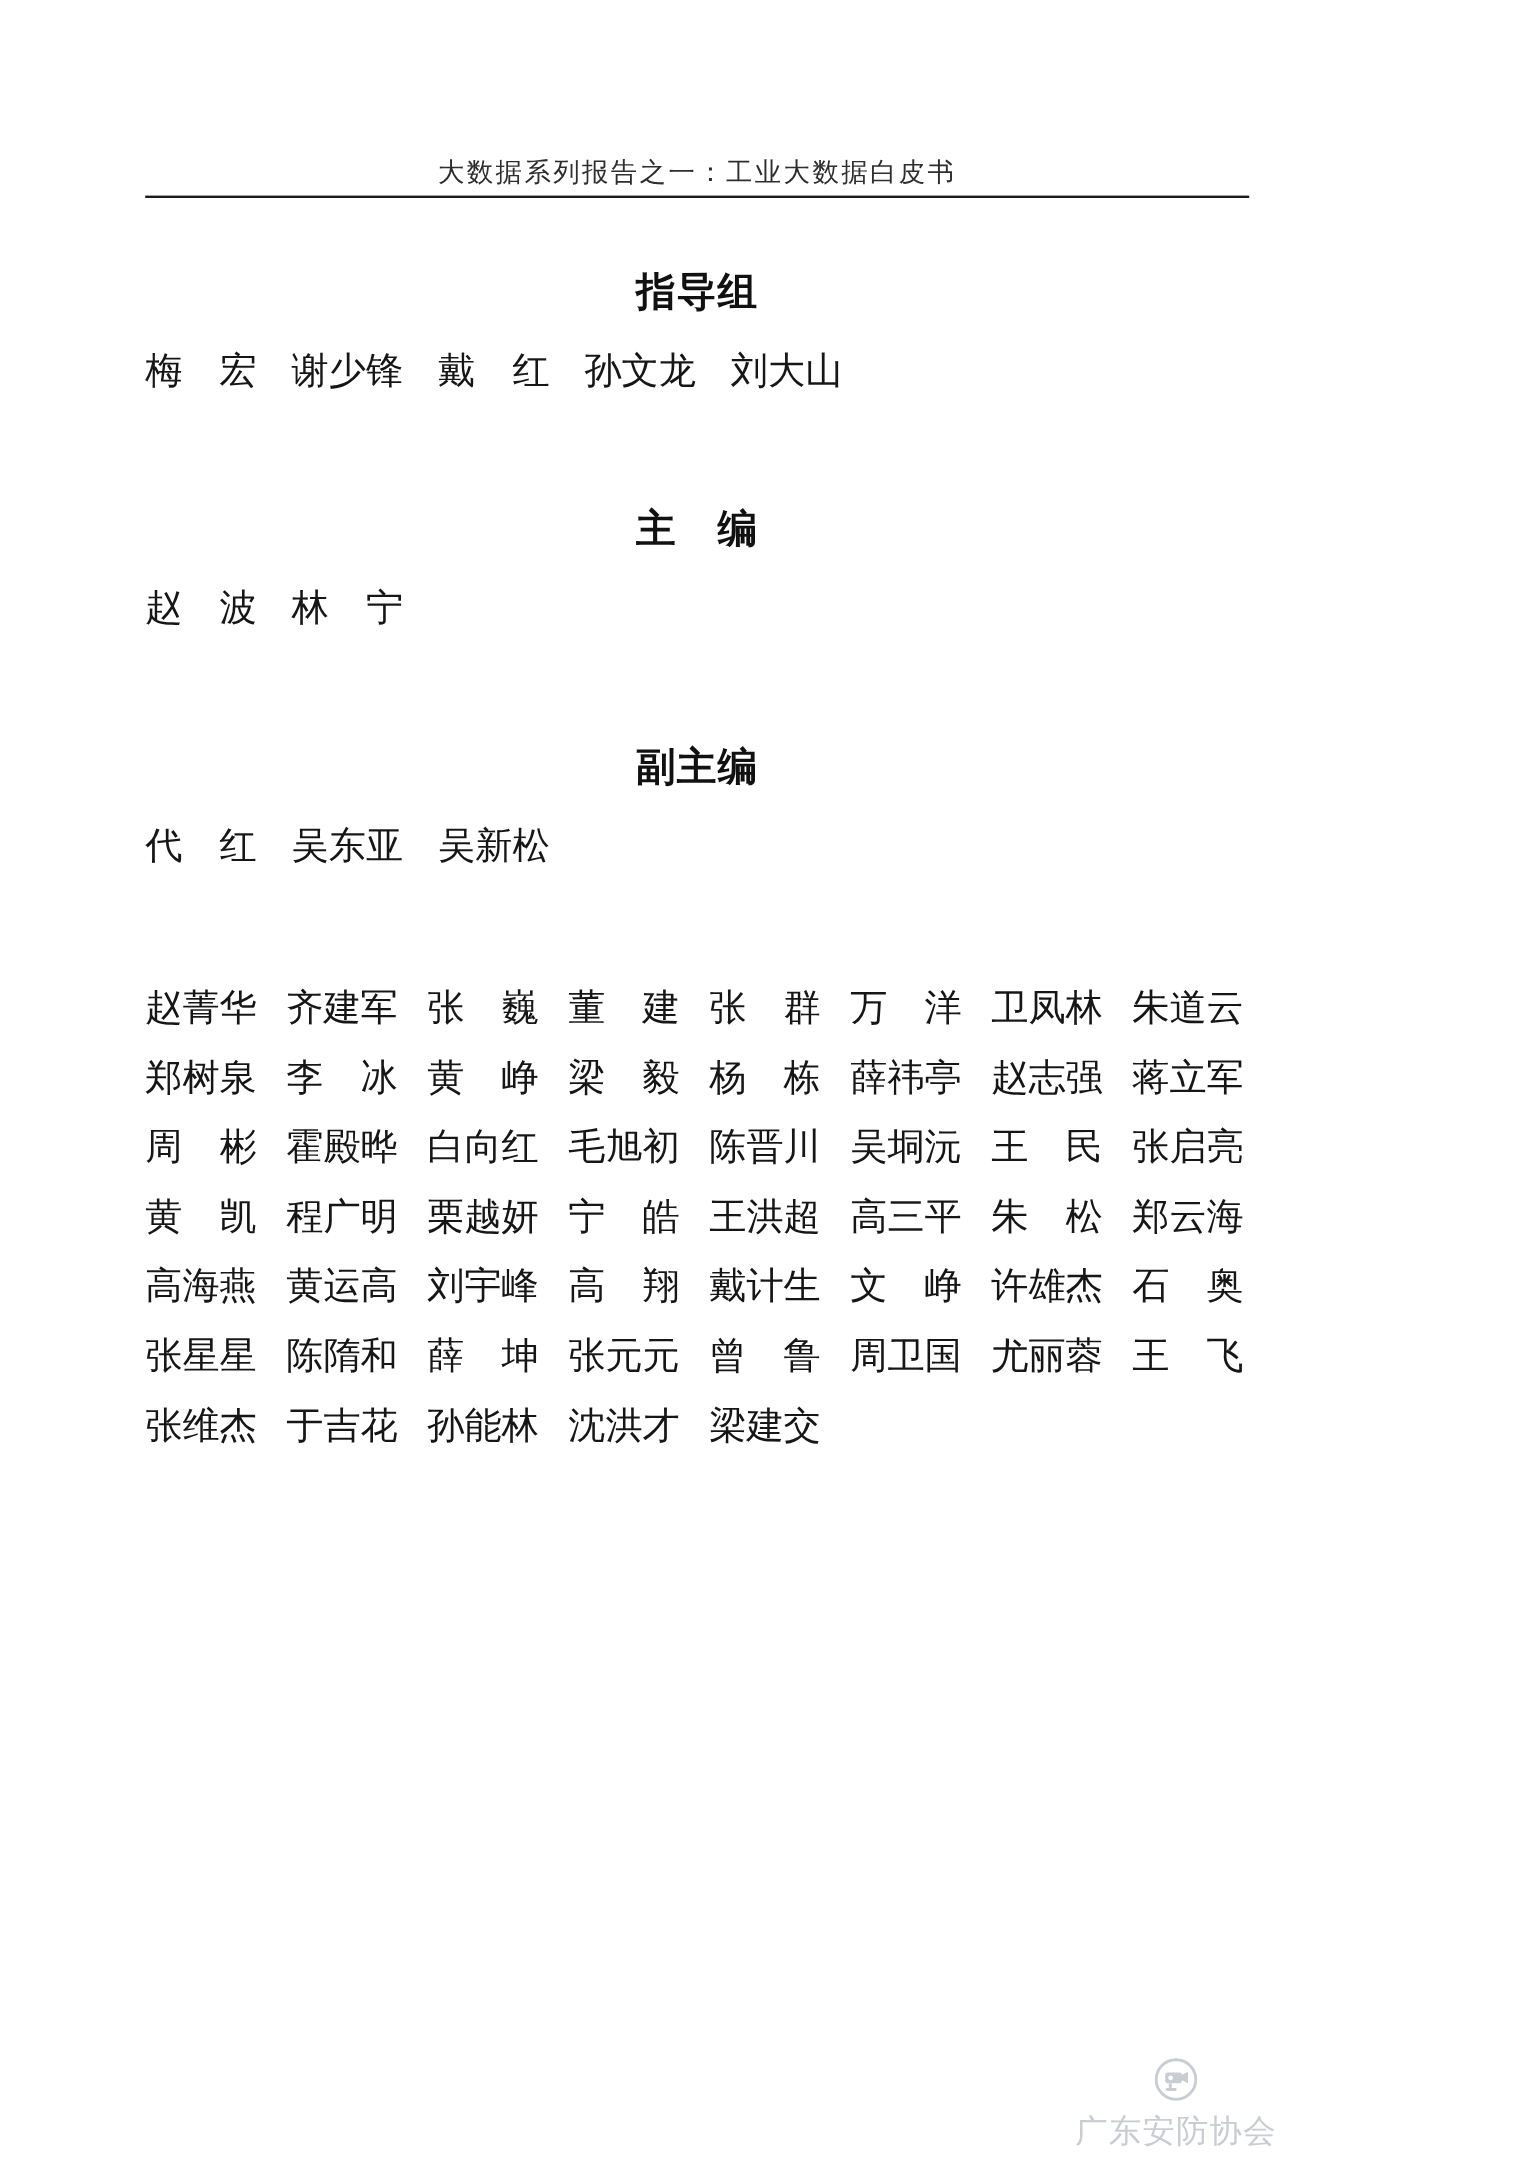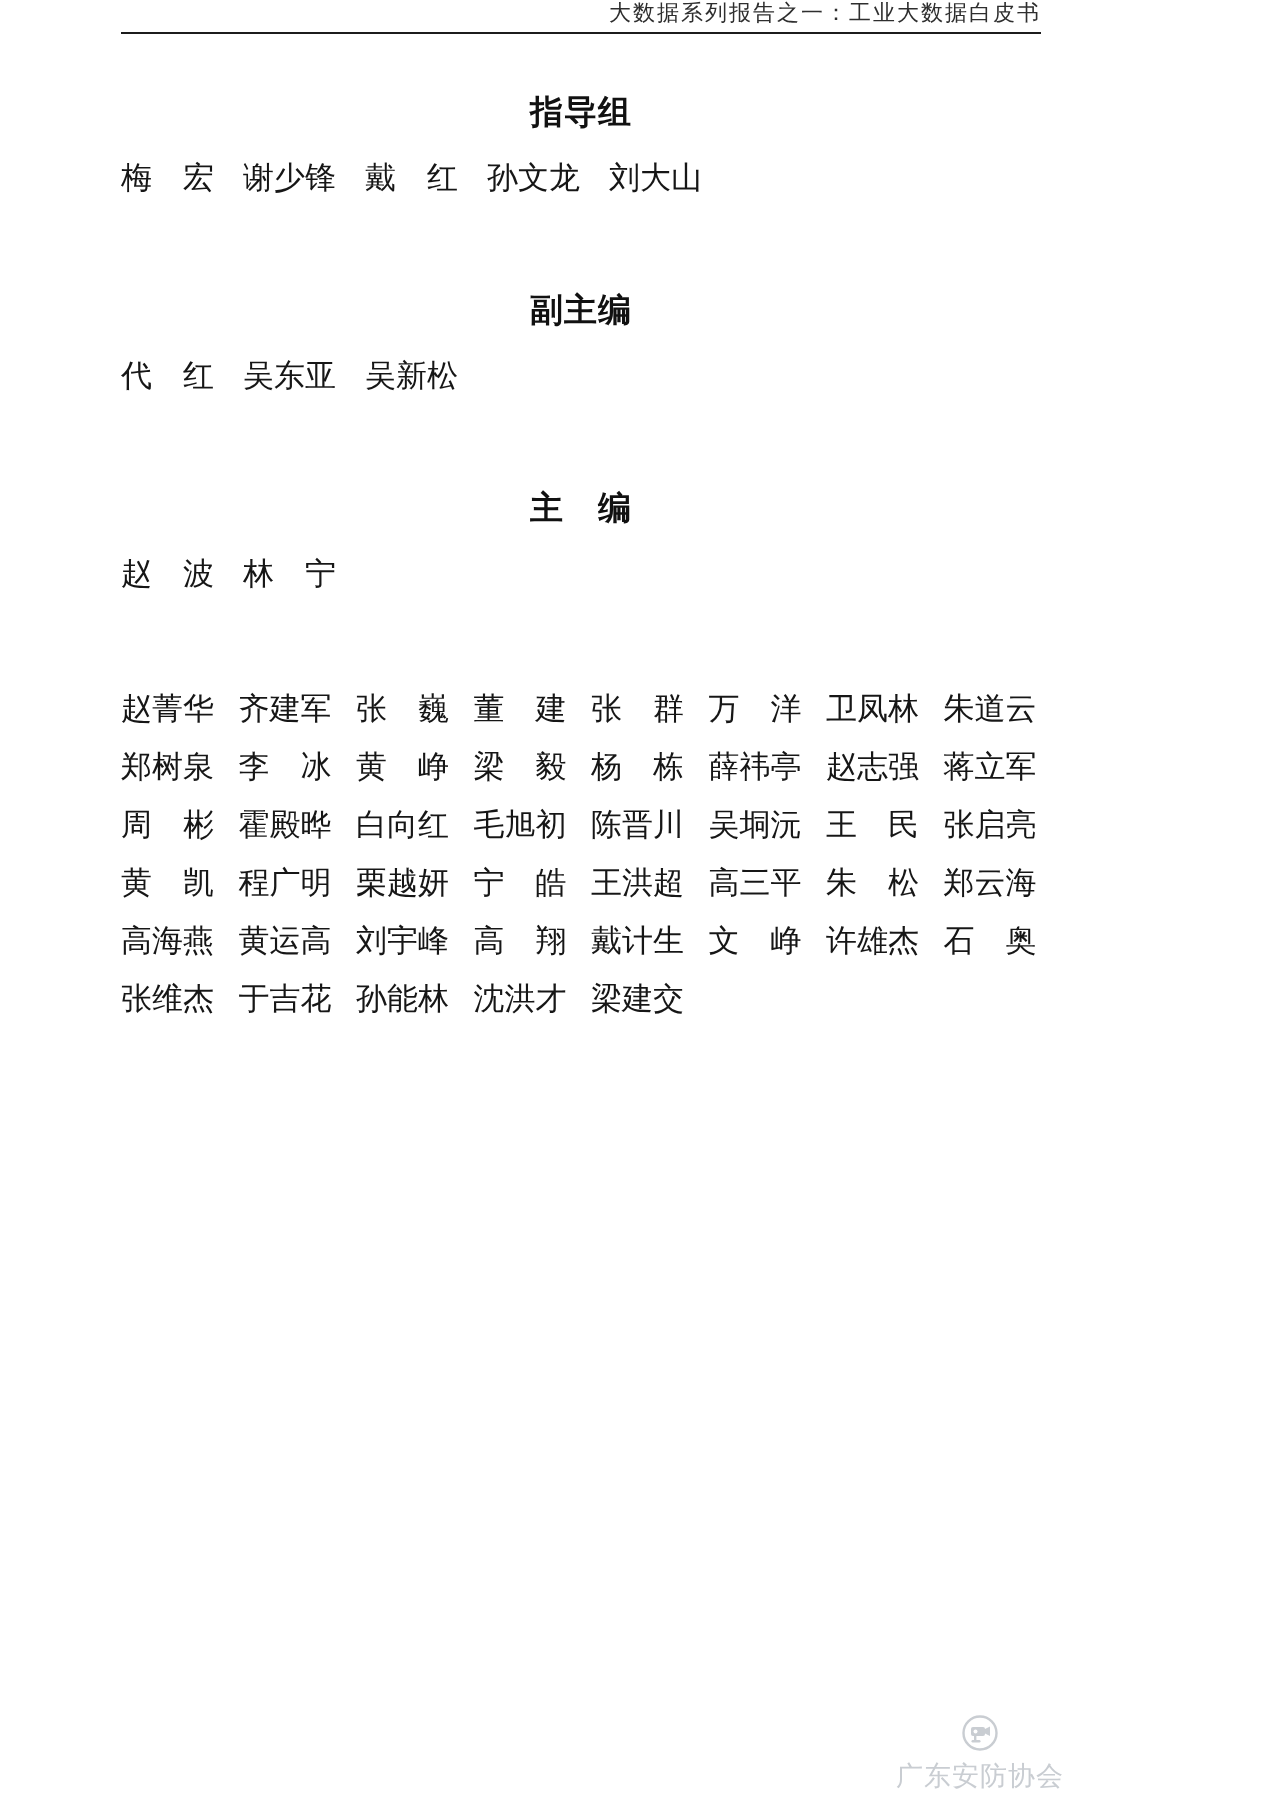--- a/index.html
+++ b/index.html
@@ -13,21 +13,22 @@
   }
   .content{
     margin-left:121px;
     width:920px;
   }
   .header-title{
     font-family:"Liberation Serif", serif;
     font-size:22px;
     letter-spacing:2px;
     color:#2e2e2e;
-    text-align:right;
+    text-align:center;
+    padding-top:131px;
     line-height:26px;
   }
   .header-rule{
     height:2px;
     background:#1c1c1c;
     margin-top:6px;
   }
   section.credit-section{margin-top:88px;}
   section.credit-section.first{margin-top:56px;}
   h2.sec-heading{
@@ -92,32 +93,32 @@
         <h2 class="sec-heading"><span>指导组</span></h2>
         <div class="name-row">
           <span class="name">梅　宏</span>
           <span class="name">谢少锋</span>
           <span class="name">戴　红</span>
           <span class="name">孙文龙</span>
           <span class="name">刘大山</span>
         </div>
       </section>
       <section class="credit-section">
+        <h2 class="sec-heading"><span>主　编</span></h2>
+        <div class="name-row">
+          <span class="name">赵　波</span>
+          <span class="name">林　宁</span>
+        </div>
+      </section>
+      <section class="credit-section">
         <h2 class="sec-heading"><span>副主编</span></h2>
         <div class="name-row">
           <span class="name">代　红</span>
           <span class="name">吴东亚</span>
           <span class="name">吴新松</span>
-        </div>
-      </section>
-      <section class="credit-section">
-        <h2 class="sec-heading"><span>主　编</span></h2>
-        <div class="name-row">
-          <span class="name">赵　波</span>
-          <span class="name">林　宁</span>
         </div>
       </section>
       <section class="credit-section">
         <div class="name-row grid">
           <span class="name">赵菁华</span>
           <span class="name">齐建军</span>
           <span class="name">张　巍</span>
           <span class="name">董　建</span>
           <span class="name">张　群</span>
           <span class="name">万　洋</span>
@@ -156,20 +157,30 @@
         </div>
         <div class="name-row grid">
           <span class="name">高海燕</span>
           <span class="name">黄运高</span>
           <span class="name">刘宇峰</span>
           <span class="name">高　翔</span>
           <span class="name">戴计生</span>
           <span class="name">文　峥</span>
           <span class="name">许雄杰</span>
           <span class="name">石　奥</span>
+        </div>
+        <div class="name-row grid">
+          <span class="name">张星星</span>
+          <span class="name">陈隋和</span>
+          <span class="name">薛　坤</span>
+          <span class="name">张元元</span>
+          <span class="name">曾　鲁</span>
+          <span class="name">周卫国</span>
+          <span class="name">尤丽蓉</span>
+          <span class="name">王　飞</span>
         </div>
         <div class="name-row grid">
           <span class="name">张维杰</span>
           <span class="name">于吉花</span>
           <span class="name">孙能林</span>
           <span class="name">沈洪才</span>
           <span class="name">梁建交</span>
         </div>
       </section>
     </main>

